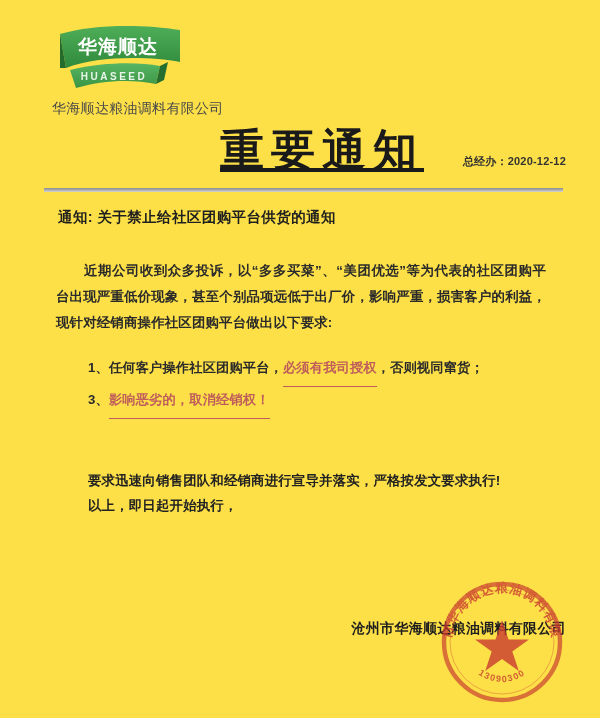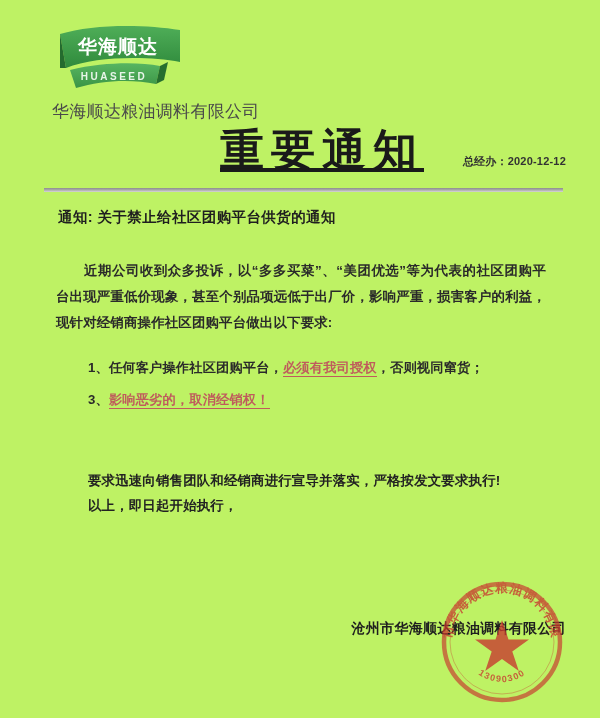--- a/index.html
+++ b/index.html
@@ -7,40 +7,40 @@
     padding: 0;
     background: #ffffff;
   }
   body {
     font-family: "Liberation Sans", "DejaVu Sans", sans-serif;
   }
   #page {
     position: relative;
     width: 600px;
     height: 718px;
-    background: #bef264;
+    background: #fde047;
     overflow: hidden;
   }
 
   
   .letterhead {
     position: absolute;
     left: 52px;
     top: 22px;
     width: 200px;
   }
   .logo-wrap {
     position: relative;
     width: 140px;
     height: 72px;
   }
   .logo-svg { display: block; }
   .company-line {
     margin-top: 6px;
-    font-size: 17px;
+    font-size: 14px;
     color: #4a4a4a;
     letter-spacing: 0.3px;
     white-space: nowrap;
   }
 
   
   .title-row {
     position: absolute;
     left: 40px;
     top: 128px;
@@ -114,21 +114,21 @@
     font-size: 13.2px;
     font-weight: bold;
     color: #2a2a2a;
     line-height: 32px;
     letter-spacing: 0.2px;
     white-space: nowrap;
   }
   .hl {
     color: #bf5c5c;
     border-bottom: 1px solid #bf5c5c;
-    padding-bottom: 1px;
+    padding-bottom: 11px;
   }
 
   .closing {
     position: absolute;
     left: 88px;
     top: 468px;
     width: 470px;
   }
   .closing-line {
     font-size: 13.4px;

